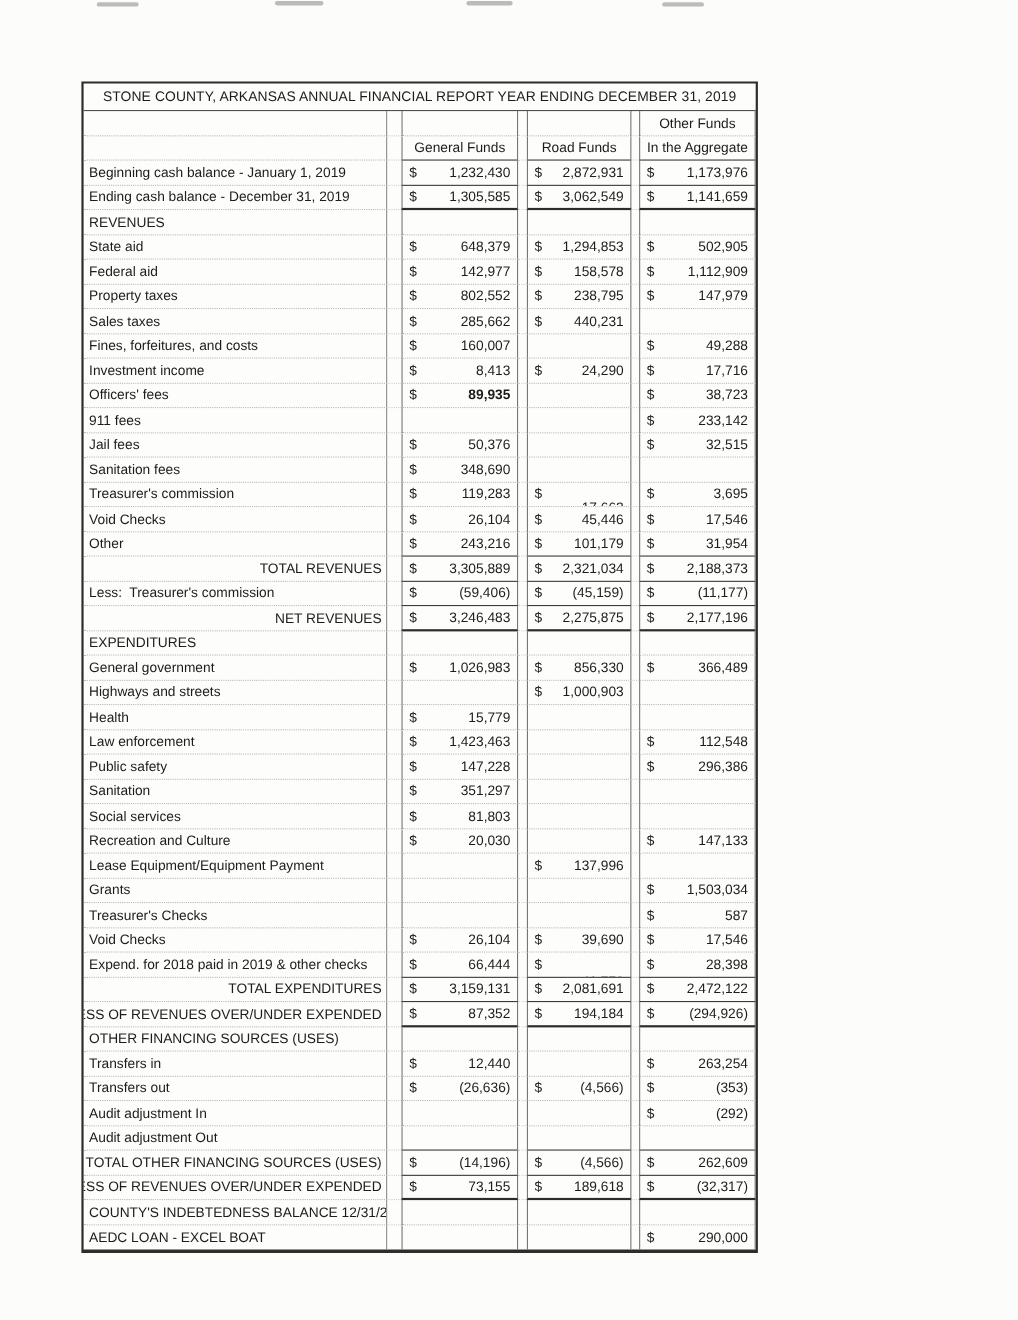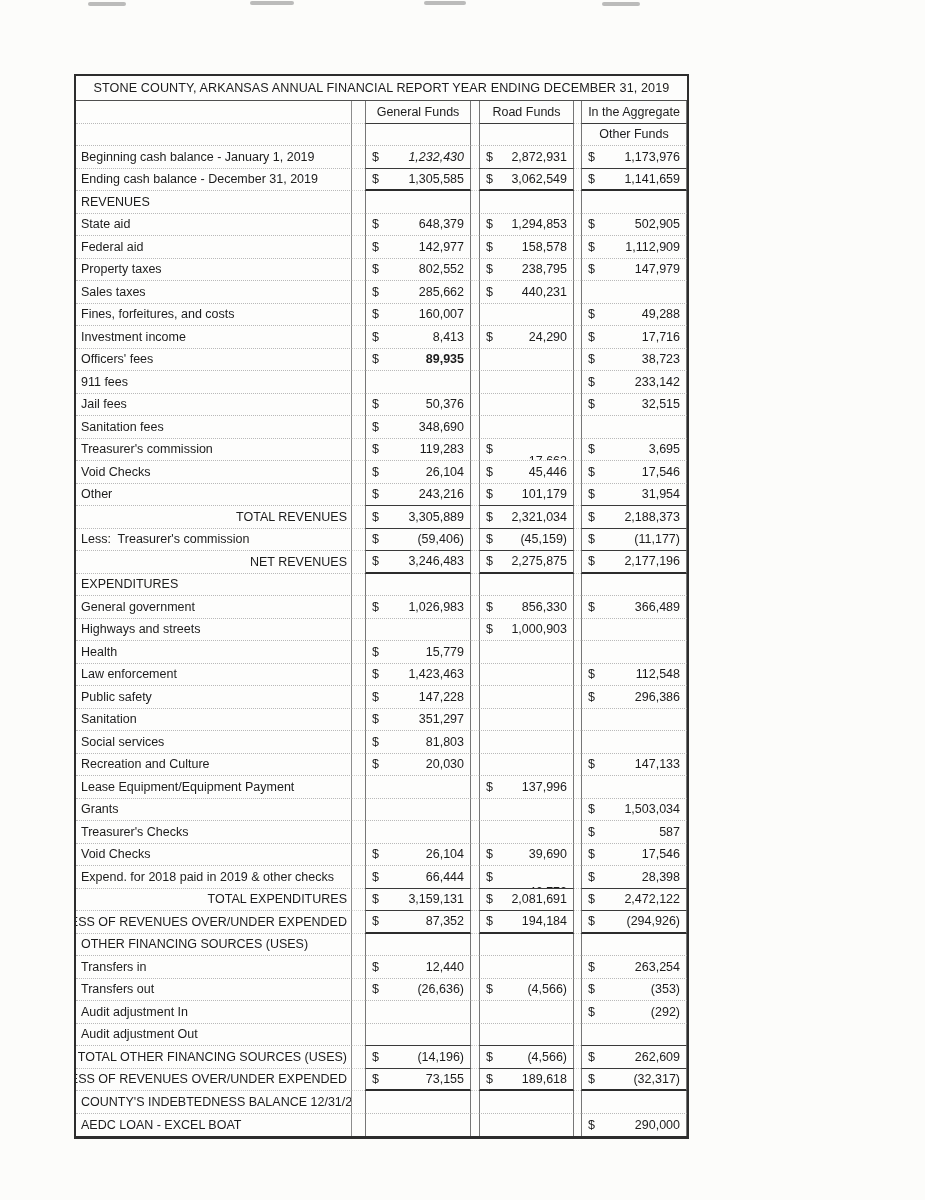--- a/index.html
+++ b/index.html
@@ -59,44 +59,44 @@
   <div class="artifact a3"></div>
   <div class="artifact a4"></div>
 
   <div class="report">
 
     <div class="title-row">STONE COUNTY, ARKANSAS ANNUAL FINANCIAL REPORT YEAR ENDING DECEMBER 31, 2019</div>
 
     <div class="trow">
       <div class="cell lbl bb-dot"></div>
       <div class="cell sp  bb-sp"></div>
+      <div class="cell box bb-dot"></div>
+      <div class="cell sp  bb-sp"></div>
+      <div class="cell box bb-dot"></div>
+      <div class="cell sp  bb-sp"></div>
+      <div class="cell box ctr bb-dot">Other Funds</div>
+    </div>
+
+    <div class="trow">
+      <div class="cell lbl bb-dot"></div>
+      <div class="cell sp  bb-sp"></div>
       <div class="cell box ctr bb-dark">General Funds</div>
       <div class="cell sp  bb-sp"></div>
       <div class="cell box ctr bb-dark">Road Funds</div>
       <div class="cell sp  bb-sp"></div>
       <div class="cell box ctr bb-dark">In the Aggregate</div>
     </div>
 
-    <div class="trow">
-      <div class="cell lbl bb-dot"></div>
-      <div class="cell sp  bb-sp"></div>
-      <div class="cell box bb-dot"></div>
-      <div class="cell sp  bb-sp"></div>
-      <div class="cell box bb-dot"></div>
-      <div class="cell sp  bb-sp"></div>
-      <div class="cell box ctr bb-dot">Other Funds</div>
-    </div>
-
     <div id="table-body">
         <div class="trow">
           <div class="cell lbl bb-dot">Beginning cash balance - January 1, 2019</div>
           <div class="cell sp bb-sp"></div>
           <div class="cell box bb-dark">
             <div class="cur" style="display: inline-block;">$</div>
-            <div class="val" style="display: inline-block; font-style: italic;">1,232,430</div>
+            <div class="val" style="display: inline-block;">1,232,430</div>
           </div>
           <div class="cell sp bb-sp"></div>
           <div class="cell box bb-dark">
             <div class="cur" style="display: inline-block;">$</div>
             <div class="val" style="display: inline-block;">2,872,931</div>
           </div>
           <div class="cell sp bb-sp"></div>
           <div class="cell box bb-dark">
             <div class="cur" style="display: inline-block;">$</div>
             <div class="val" style="display: inline-block;">1,173,976</div>

